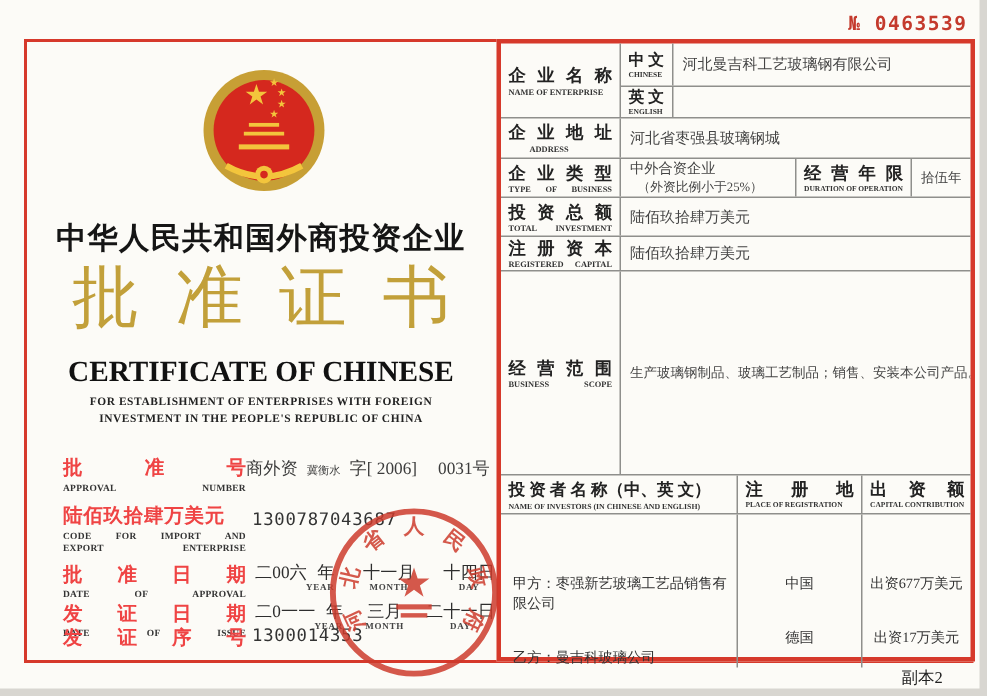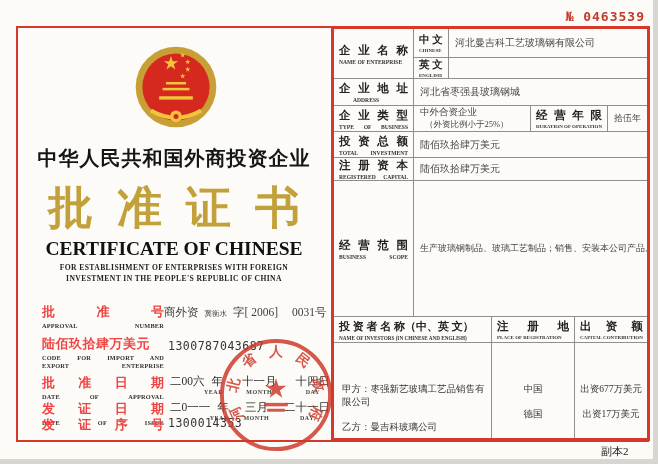--- a/index.html
+++ b/index.html
@@ -14,21 +14,21 @@
   .abs{position:absolute;}
   .spread{text-align:justify;text-align-last:justify;}
 
   
   .serial{left:537px;top:9px;width:108px;text-align:right;color:#c43a2d;
     font-family:"DejaVu Sans Mono",monospace;font-size:13px;font-weight:bold;letter-spacing:1px;}
 
   
   .title-cn{left:24px;top:145px;width:300px;text-align:center;font-size:20px;font-weight:bold;
     color:#151515;letter-spacing:1px;white-space:nowrap;}
-  .stamp-title{left:24px;top:178px;width:300px;text-align:right;font-size:45px;font-weight:bold;
+  .stamp-title{left:24px;top:168px;width:300px;text-align:right;font-size:45px;font-weight:normal;
     color:#c2a03a;letter-spacing:24px;text-indent:24px;white-space:nowrap;}
   .title-en{left:14px;top:238px;width:320px;text-align:center;font-size:19.5px;font-weight:bold;color:#111;}
   .sub-en{left:14px;top:263px;width:320px;text-align:center;font-size:7.6px;font-weight:bold;color:#222;letter-spacing:.4px;}
   .sub-en2{top:274px;}
 
   
   .frow{left:42px;width:290px;display:flex;}
   .flab{width:122px;flex:0 0 122px;}
   .flab .cn{font-size:13px;font-weight:bold;color:#ef4444;}
   .flab .en{font-size:6.3px;font-weight:bold;color:#333;letter-spacing:.2px;margin-top:1px;}
@@ -52,21 +52,21 @@
   .labcell{display:flex;flex-direction:column;justify-content:center;padding:1px 5px;}
   .labcell .cn{font-size:11.5px;font-weight:bold;color:#222;white-space:nowrap;}
   .labcell .en{font-size:5.6px;font-weight:bold;color:#333;margin-top:1px;white-space:nowrap;}
   .valcell{display:flex;flex-direction:column;justify-content:center;padding:1px 6px;
     font-size:10px;color:#444;white-space:nowrap;overflow:hidden;}
   .w80{flex:0 0 80px;} .w35{flex:0 0 35px;} .w117{flex:0 0 117px;} .w76{flex:0 0 76px;}
   .w158{flex:0 0 158px;} .w83{flex:0 0 83px;} .grow{flex:1 1 auto;}
   .subrow{display:flex;border-bottom:1px solid #8f8f8c;}
   .subrow:last-child{border-bottom:none;}
   .scope-val{font-size:9px;}
-  .inv-lines{padding-top:40px;display:flex;flex-direction:column;gap:12px;font-size:9.5px;color:#333;}
+  .inv-lines{padding-top:40px;display:flex;flex-direction:column;gap:23px;font-size:9.5px;color:#333;}
   .inv-left{padding-left:8px;align-items:flex-start;}
   .inv-center{align-items:center;}
 
   .copy-label{left:601px;top:444px;font-size:11px;color:#222;}
 
   .emblem{left:134px;top:43px;}
   .seal{left:217px;top:336px;opacity:.84;z-index:6;}
 </style>
 </head>
 <body>

